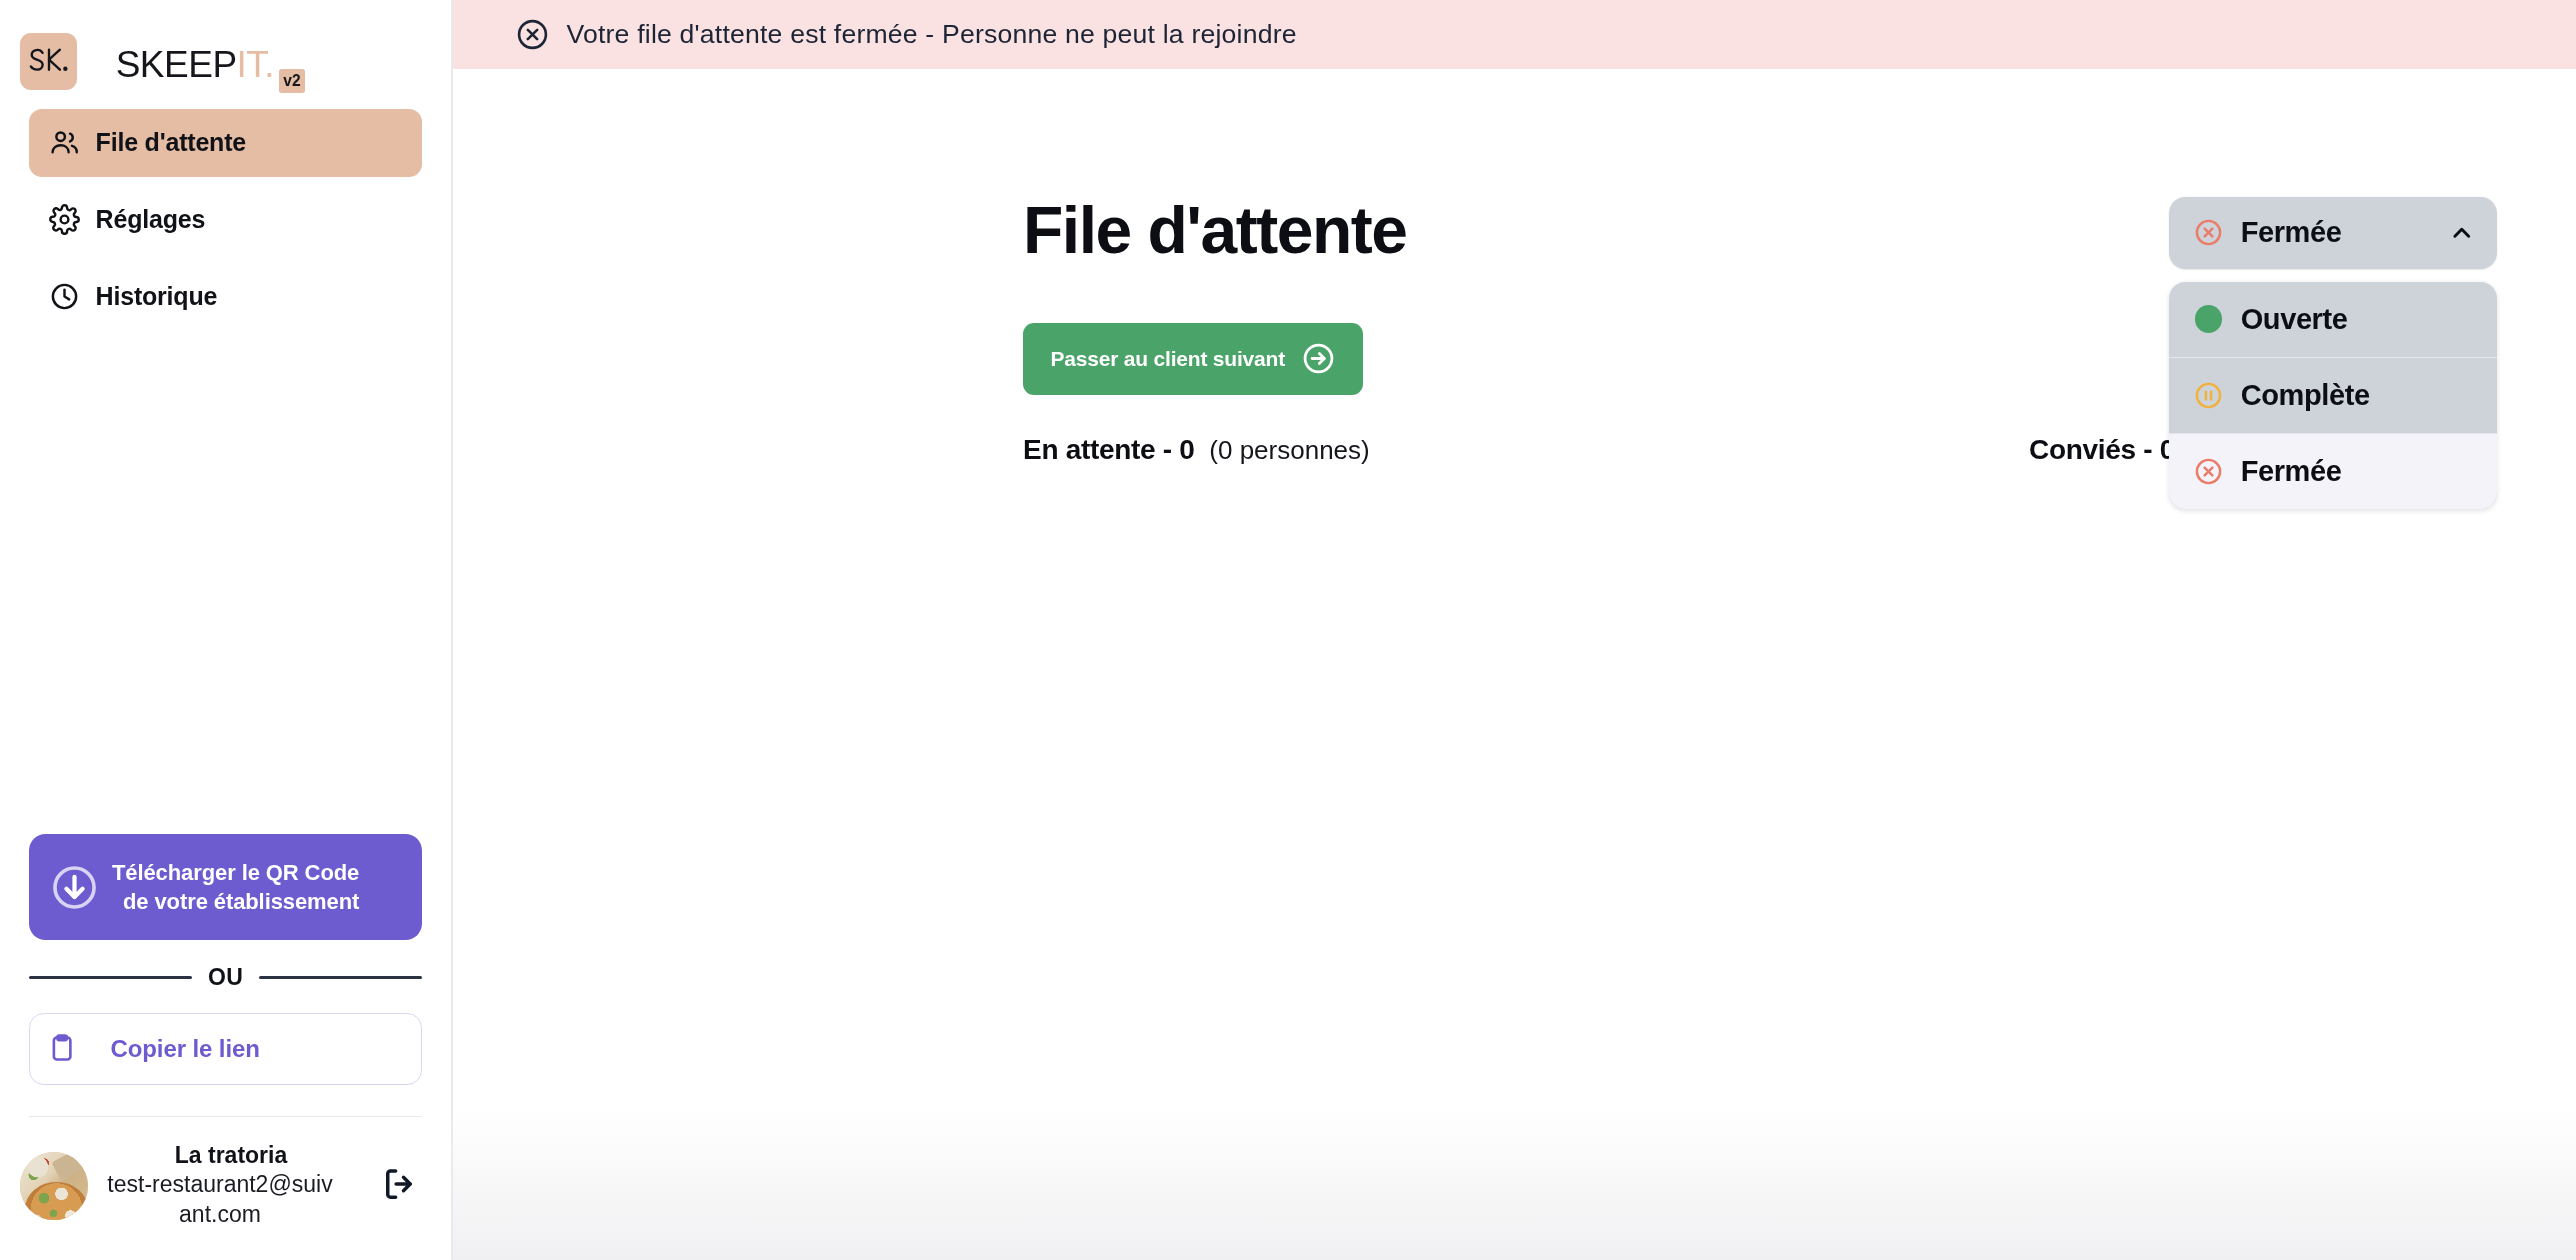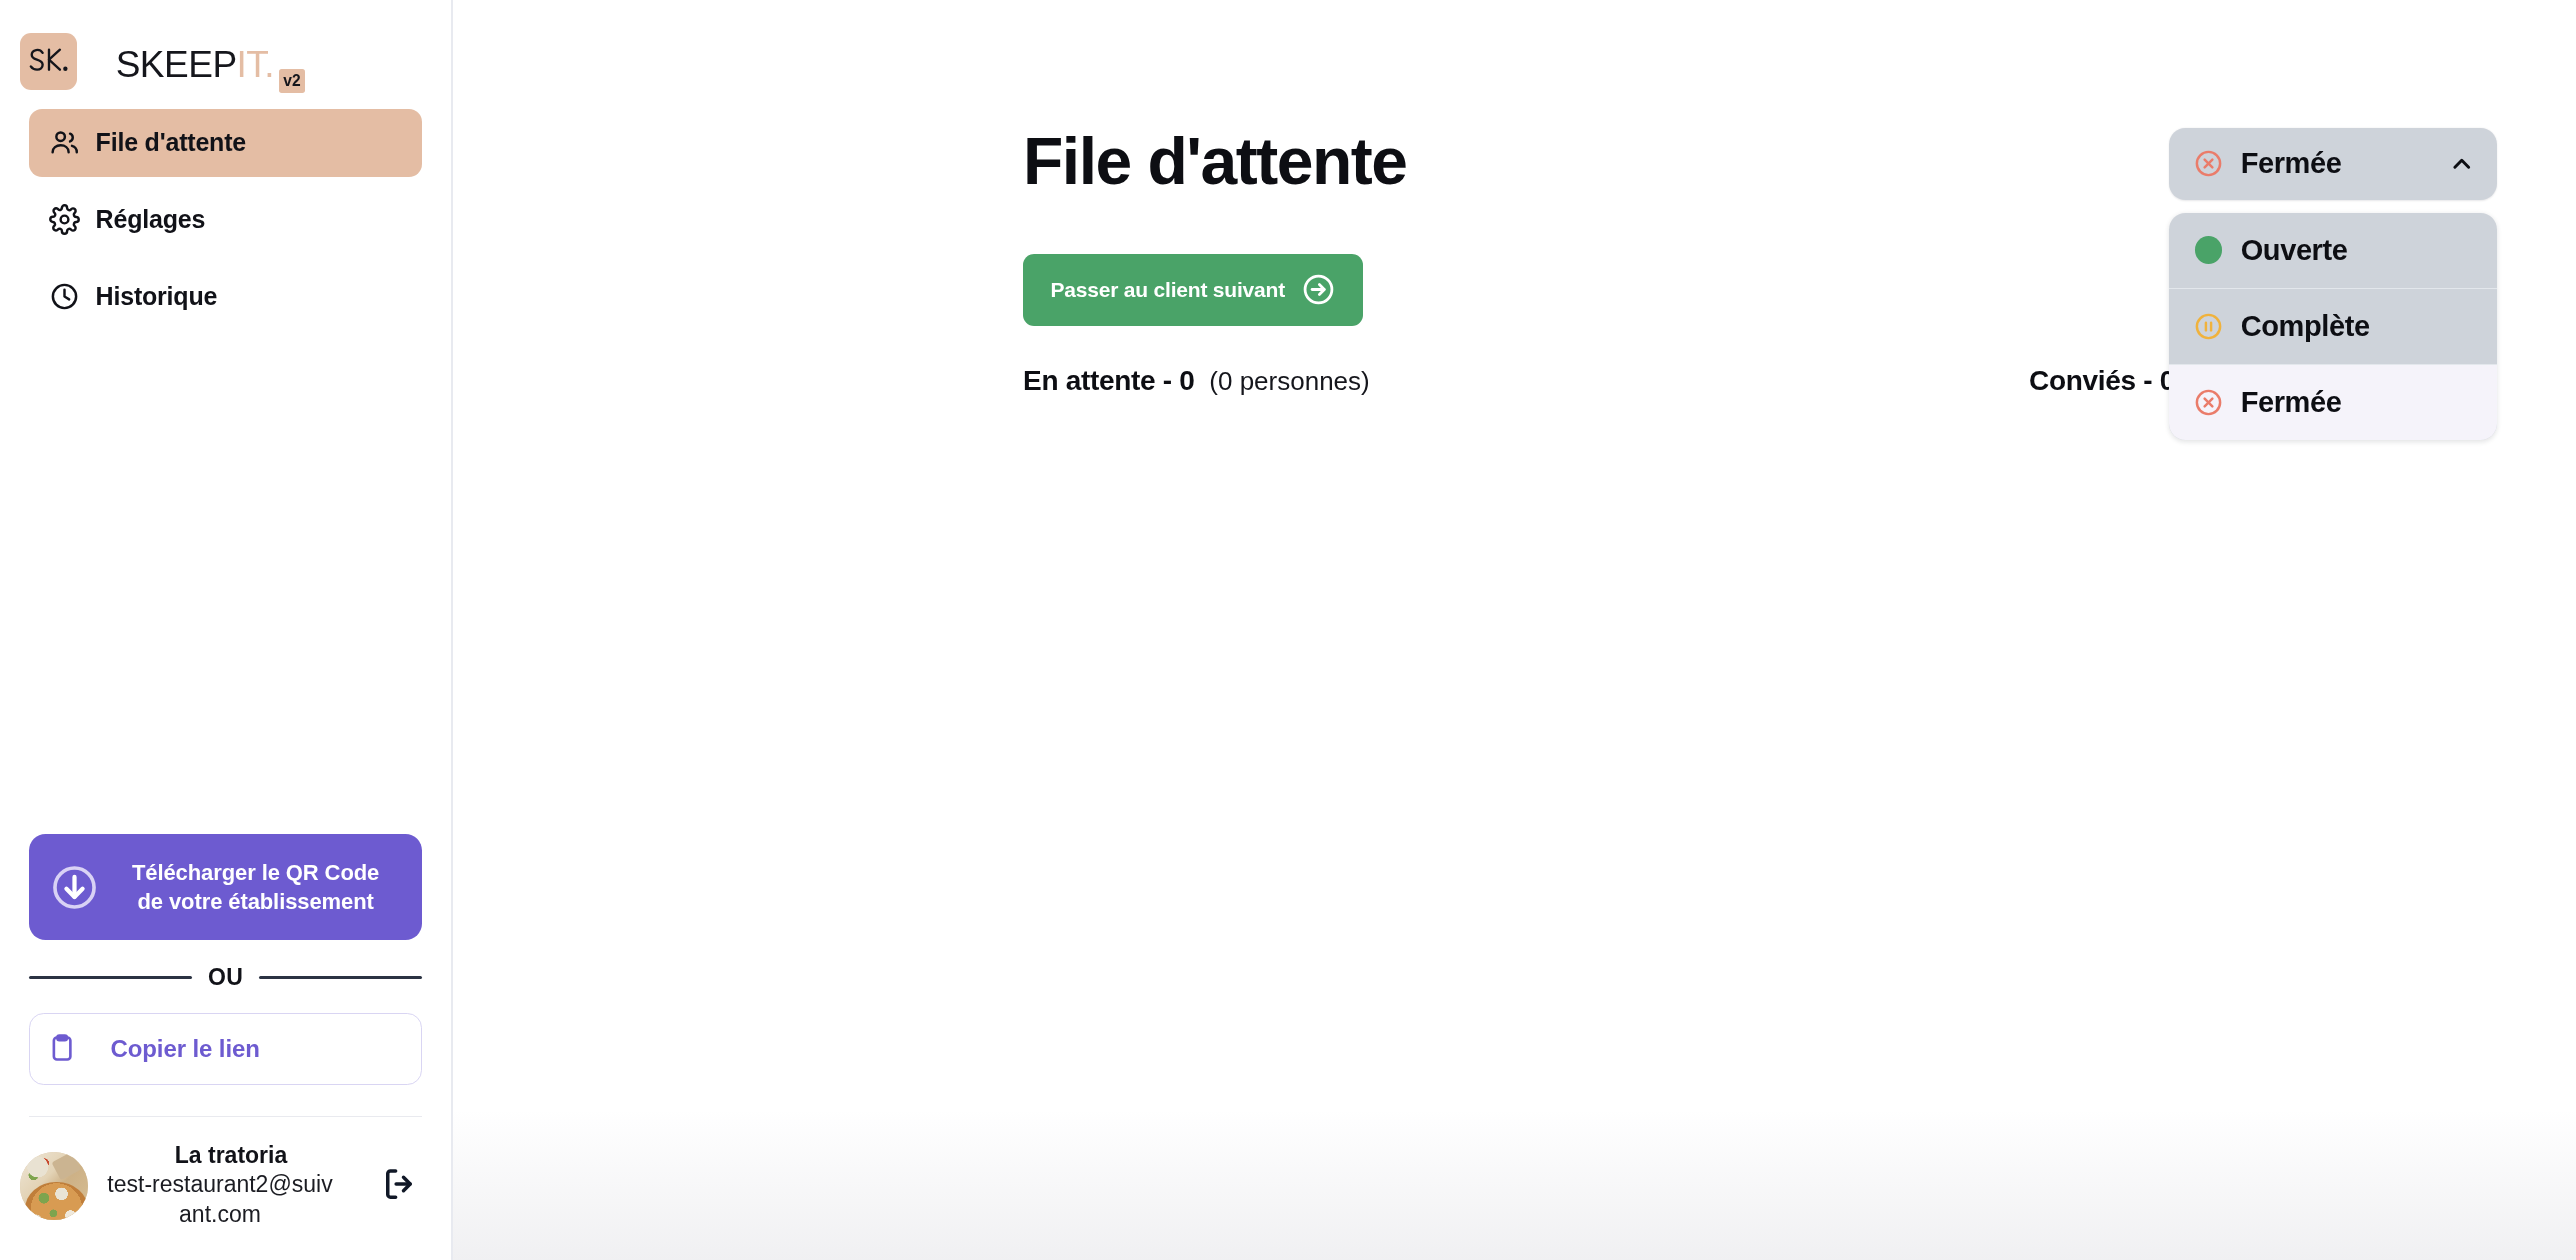--- a/index.html
+++ b/index.html
@@ -97,28 +97,28 @@
   .nav-icon { width: 31px; height: 31px; display: flex; align-items: center; justify-content: center; flex: 0 0 31px; }
   .nav-icon svg { display: block; }
 
   .sidebar-spacer { flex: 1 1 auto; }
 
   .share-block { padding: 0 29px; }
 
   .qr-button {
     display: flex;
     align-items: center;
-    gap: 32px;
+    gap: 12px;
     width: 100%;
     background: #6d5bd0;
     border: none;
     border-radius: 16.5px;
     padding: 24px 20px;
     cursor: pointer;
-    text-align: center;
+    text-align: right;
   }
   .qr-icon { width: 51px; height: 51px; flex: 0 0 51px; display: flex; align-items: center; justify-content: center; }
   .qr-label { color: #ffffff; font-size: 22px; font-weight: 700; line-height: 1.32; letter-spacing: -0.1px; }
   .qr-label span { display: block; }
 
   .or-divider {
     display: flex;
     align-items: center;
     gap: 16.5px;
     margin: 24px 0 22px 0;
@@ -451,20 +451,30 @@
             <path d="M9.8 12h8"></path>
           </svg>
         </span>
       </button>
     </div>
 
   </aside>
 
   <main class="main">
 
+    <div class="alert-banner">
+      <span class="alert-icon">
+        <svg width="35" height="35" viewBox="0 0 24 24" fill="none" stroke="#1d2435" stroke-width="1.8" stroke-linecap="round" stroke-linejoin="round" aria-hidden="true">
+          <circle cx="12" cy="12" r="9.2"></circle>
+          <path d="M8.8 8.8 15.2 15.2"></path>
+          <path d="M15.2 8.8 8.8 15.2"></path>
+        </svg>
+      </span>
+      <span class="alert-text">Votre file d'attente est fermée - Personne ne peut la rejoindre</span>
+    </div>
 
     <div class="main-body">
 
       <h1 class="page-title">File d'attente</h1>
 
       <button class="next-client-button">
         <span class="next-client-label">Passer au client suivant</span>
         <span class="next-client-icon">
           <svg width="35" height="35" viewBox="0 0 24 24" fill="none" stroke="#ffffff" stroke-width="1.9" stroke-linecap="round" stroke-linejoin="round" aria-hidden="true">
             <circle cx="12" cy="12" r="9.2"></circle>

